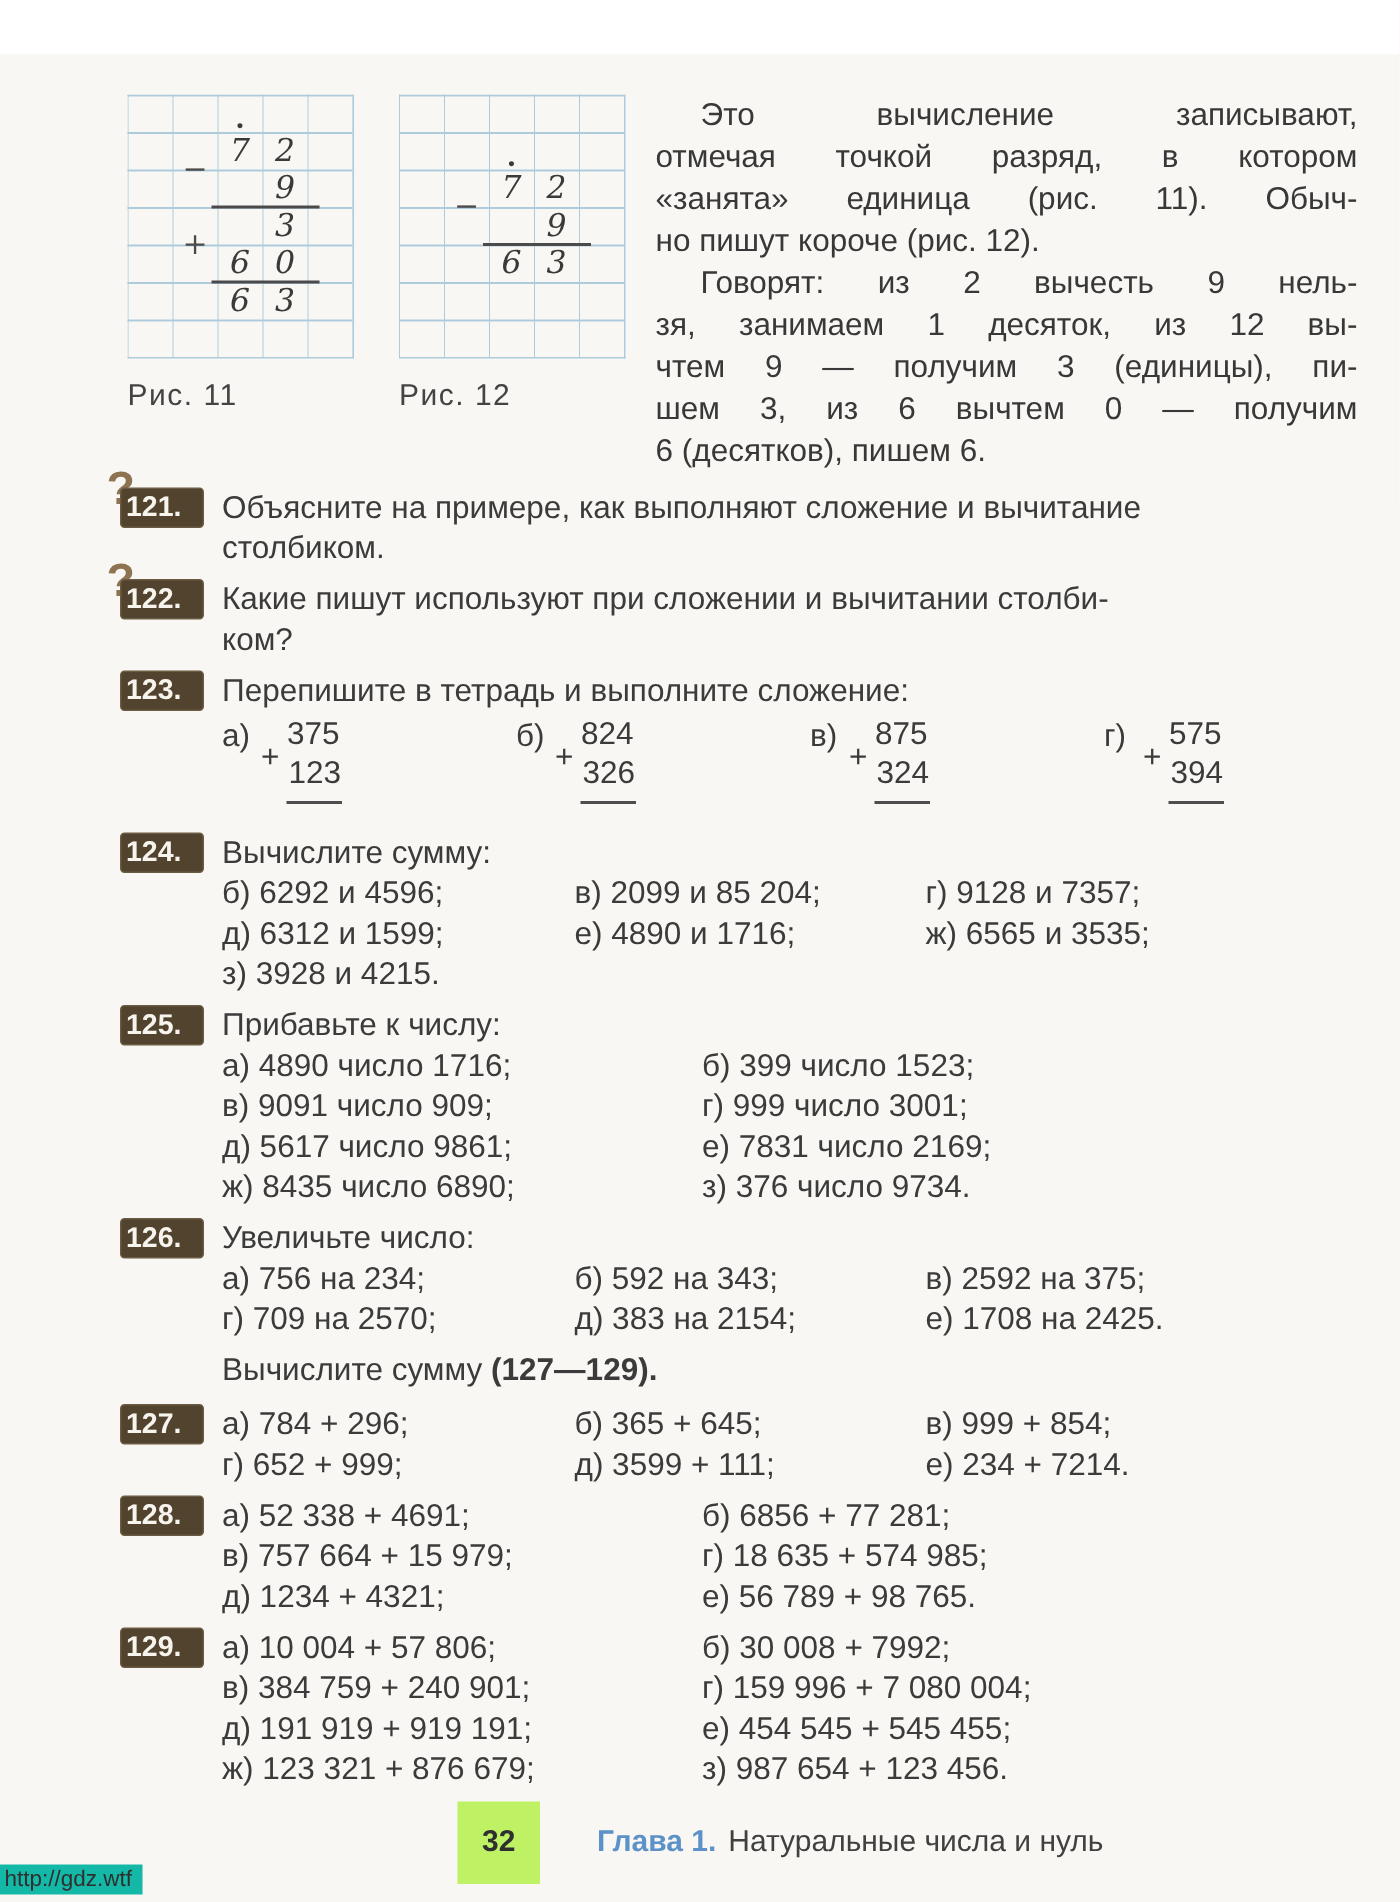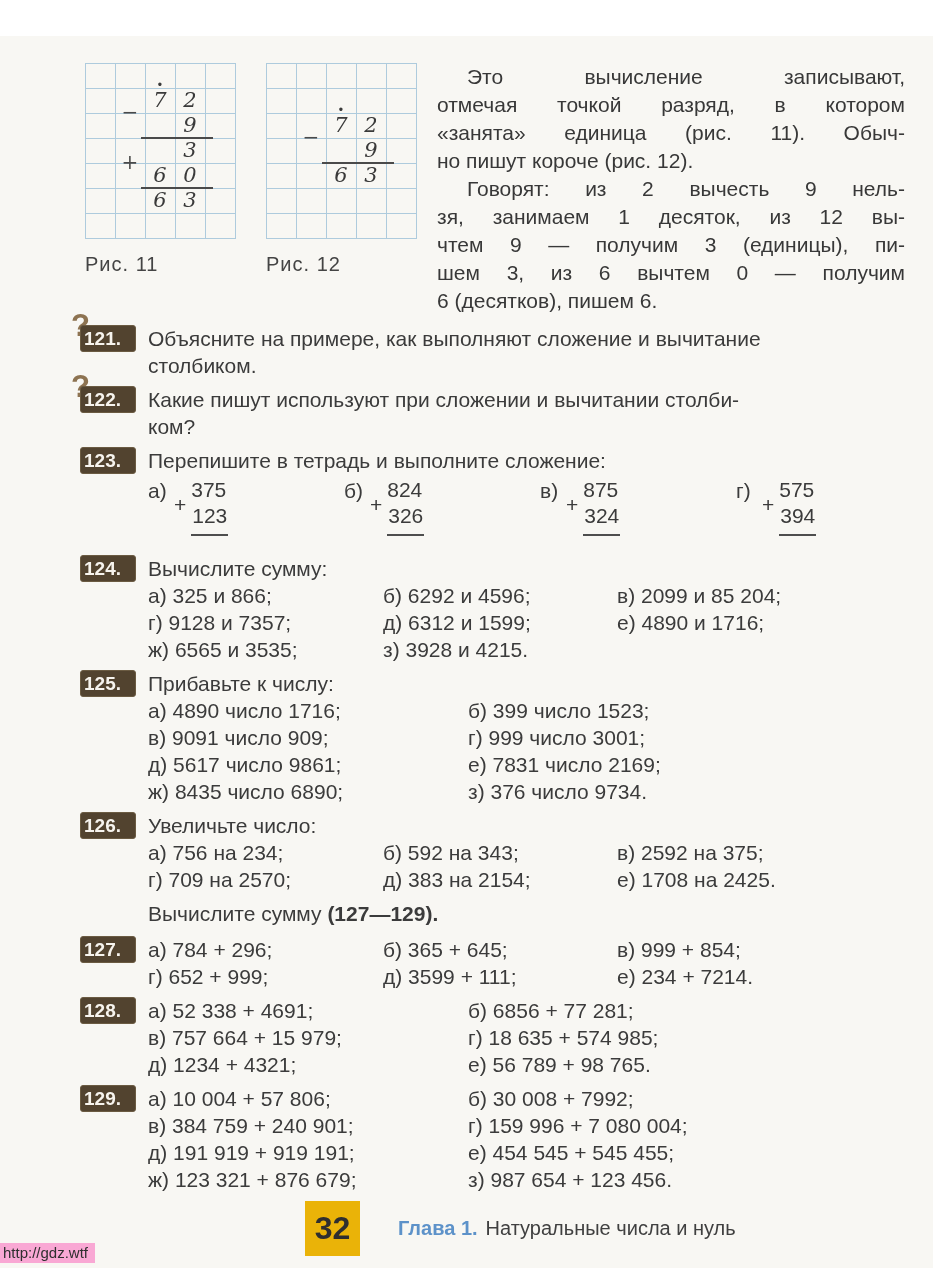--- a/index.html
+++ b/index.html
@@ -74,31 +74,31 @@
   .nums { display: inline-flex; flex-direction: column; }
   .top-num { line-height: 26px; }
   .bot-num { line-height: 26px; border-bottom: 2px solid #4e4e4e; padding: 0 1px 5px 1px; }
 
   .sum-heading { margin-left: 68px; font-size: 21px; line-height: 27px; margin-bottom: 9px; margin-top: 2px; }
   .sum-heading b { font-weight: bold; }
 
   
   .footer { display: flex; align-items: center; margin-left: 225px; margin-top: 8px; }
   .page-badge {
-    width: 55px; height: 55px; background: #eab308;
+    width: 55px; height: 55px; background: #bef264;
     display: flex; align-items: center; justify-content: center;
-    font-weight: bold; font-size: 32px; color: #2f2f2f;
+    font-weight: bold; font-size: 20px; color: #2f2f2f;
   }
   .chapter { margin-left: 38px; font-size: 20px; }
   .chapter-label { color: #5d92c9; font-weight: bold; }
   .chapter-title { color: #404040; margin-left: 8px; }
 
   .watermark {
     position: absolute; left: 0; bottom: 5px;
-    background: #f9a8d4; color: #2f2f2f;
+    background: #14b8a6; color: #2f2f2f;
     font-size: 15px; padding: 1px 7px 2px 3px;
   }
 </style>
 </head>
 <body>
 
 <div class="page">
   <div class="content">
 
     <div class="top-section">
@@ -201,21 +201,20 @@
                 </span>
               </div>
             </div>
           </div>
         </section>
         <section class="exercise">
           <div class="badge-col"><div class="badge">124.</div></div>
           <div class="ex-content">
             <div class="ex-intro">Вычислите сумму:</div>
             <div class="items cols3">
-              <span class="item">а) 325 и 866;</span>
               <span class="item">б) 6292 и 4596;</span>
               <span class="item">в) 2099 и 85 204;</span>
               <span class="item">г) 9128 и 7357;</span>
               <span class="item">д) 6312 и 1599;</span>
               <span class="item">е) 4890 и 1716;</span>
               <span class="item">ж) 6565 и 3535;</span>
               <span class="item">з) 3928 и 4215.</span>
             </div>
           </div>
         </section>

